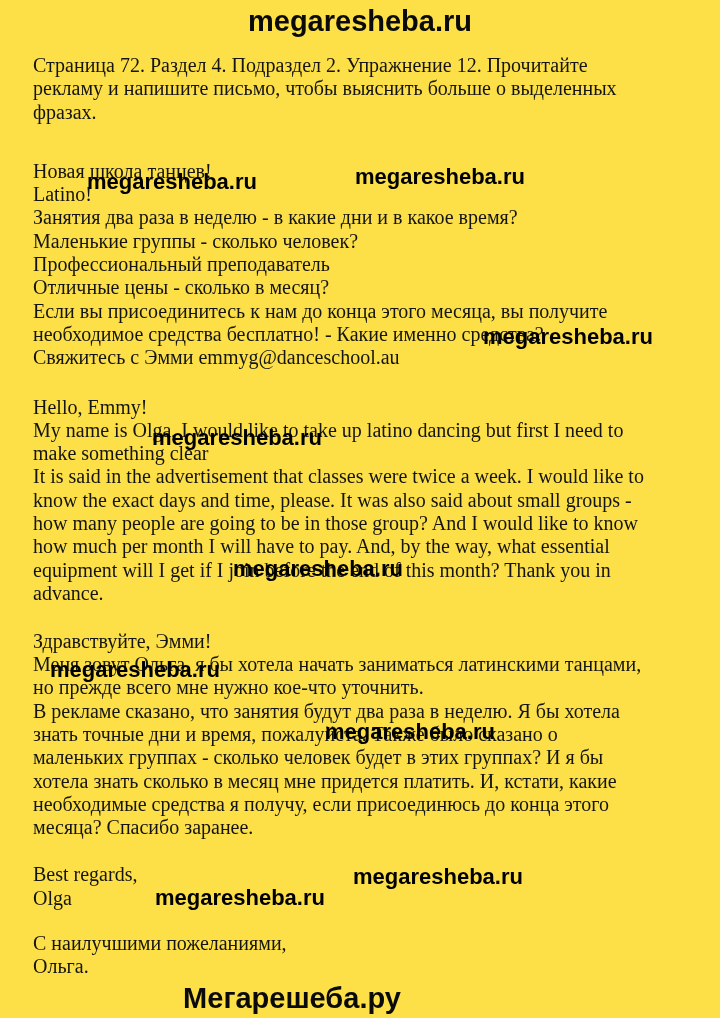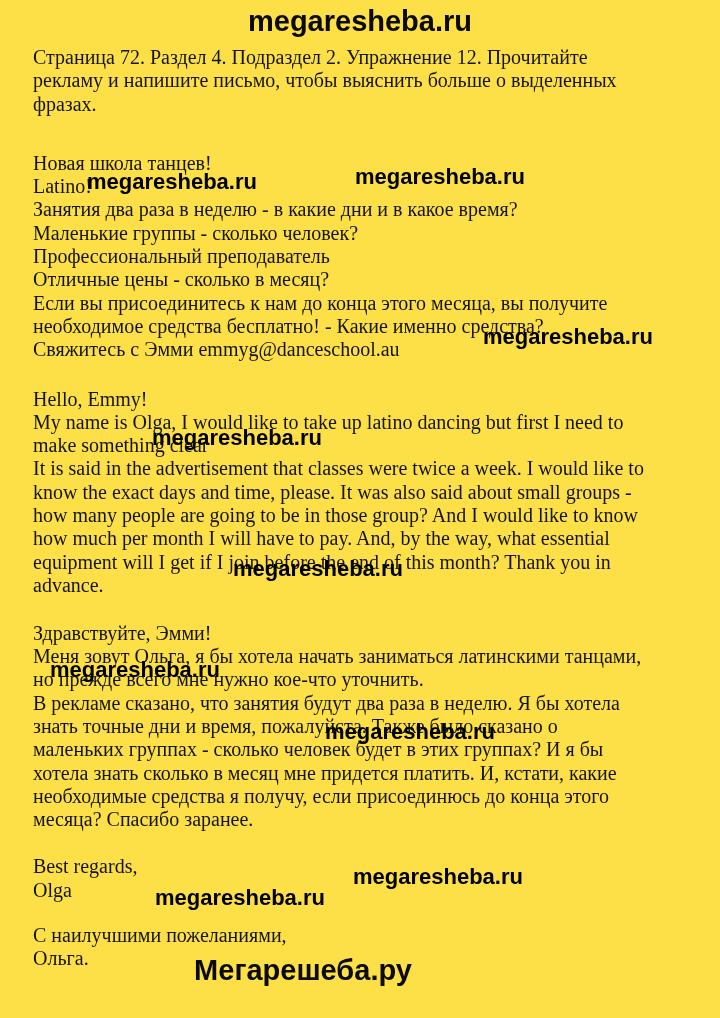--- a/index.html
+++ b/index.html
@@ -23,36 +23,35 @@
     line-height: 33px;
     color: #0a0a0a;
     text-align: center;
     letter-spacing: 0px;
   }
   .site-header {
     padding-top: 5px;
   }
   .site-footer {
     position: absolute;
-    top: 954px;
+    top: 982px;
     left: 0;
     width: 584px;
-    margin-left: 11px;
   }
   .content {
     margin-left: 33px;
     width: 660px;
     font-size: 20px;
     line-height: 23.3px;
     color: #141414;
   }
   .block {
     white-space: pre-line;
   }
-  #task-block        { margin-top: 8px;   }
+  #task-block        { margin-top: 16px;   }
   #advert-block      { margin-top: 36px;  }
   #english-letter    { margin-top: 26px;  }
   #english-signoff   { margin-top: 24px;  }
   #russian-letter    { margin-top: 24.5px;}
   #russian-signoff   { margin-top: 22px;  }
   .contact-line .email {
   }
   .watermark {
     position: absolute;
     font-family: "Liberation Sans", sans-serif;

